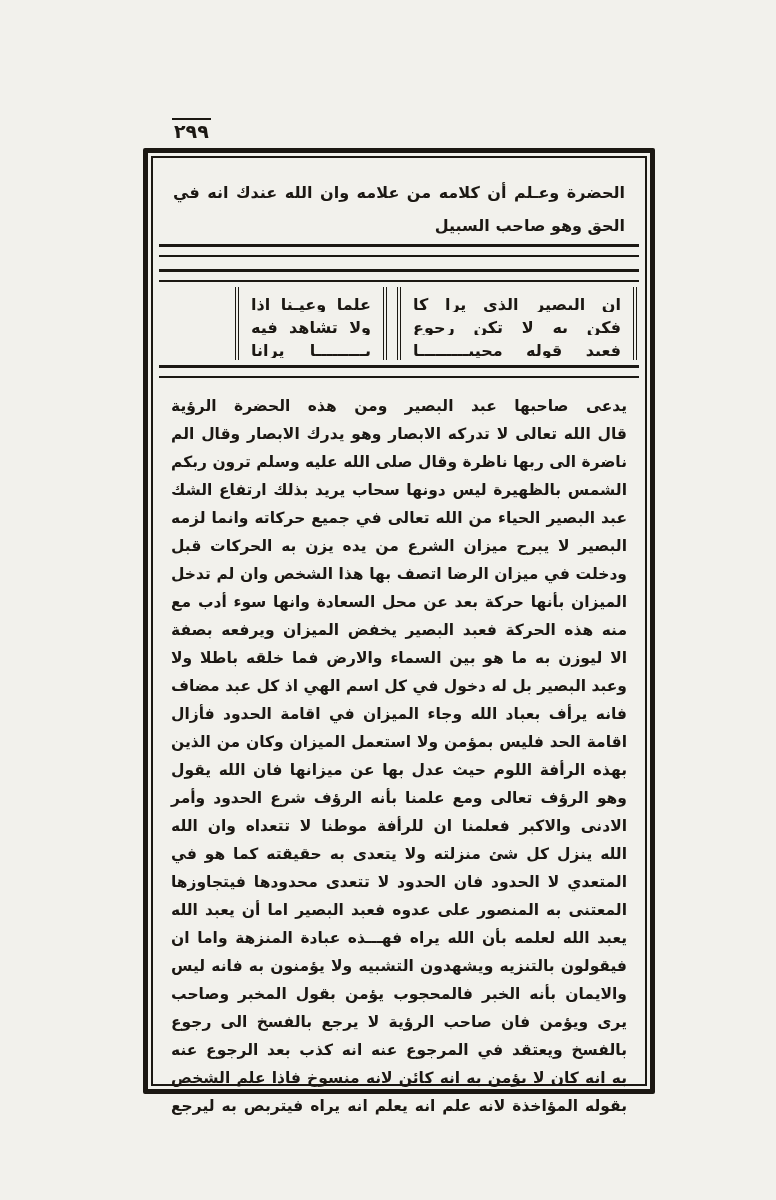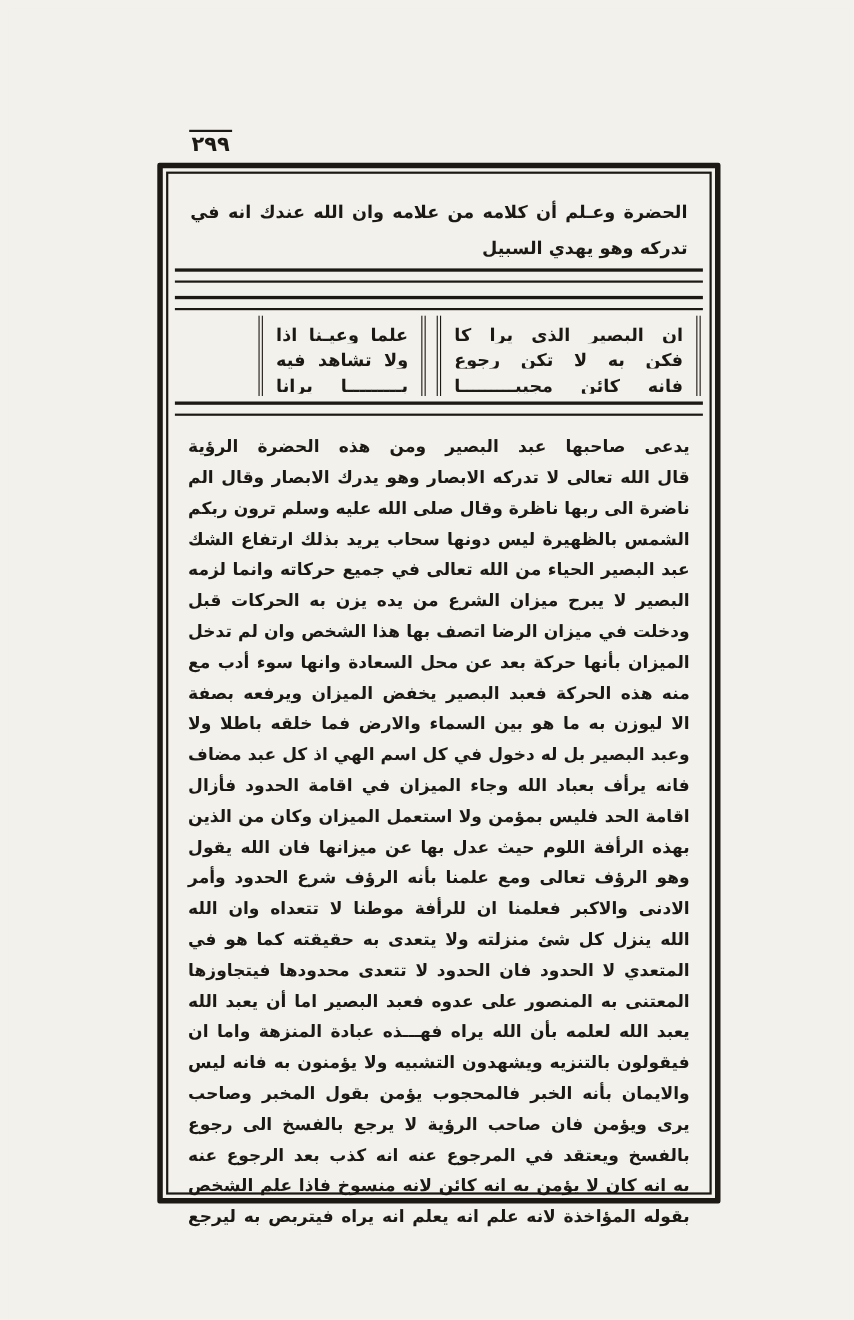--- a/index.html
+++ b/index.html
@@ -110,34 +110,34 @@
 
   <div class="page-number">
     <span>٢٩٩</span>
   </div>
 
   <div class="frame">
     <div class="frame-inner">
 
       <div class="top-text">
         <div class="tline stretch">الحضرة وعـلم أن كلامه من علامه وان الله عندك انه في قوله قل كلامه حق في نفســـه والله يقول</div>
-        <div class="tline">تدركه وهو يهدي السبيل</div>
+        <div class="tline">الحق وهو صاحب السبيل</div>
       </div>
 
       <div class="hrule"></div>
 
       <div class="header-line" dir="ltr"></div>
 
       <div class="hrule"></div>
 
       <div class="poetry">
         <div class="poetry-col poetry-col-right">
           <div class="pline">ان البصير الذي يرا كا</div>
           <div class="pline">فكن به لا تكن رجوع</div>
-          <div class="pline">فانه كائن مجيبـــــــــا</div>
+          <div class="pline">فعبد قوله مجيبـــــــــا</div>
         </div>
         <div class="poetry-gap"></div>
         <div class="poetry-col poetry-col-left">
           <div class="pline">علما وعيـنا اذا تراه</div>
           <div class="pline">ولا تشاهد فيه سواه</div>
           <div class="pline">بـــــــــا يرانا به نراه</div>
         </div>
         <div class="poetry-spacer"></div>
       </div>
 

